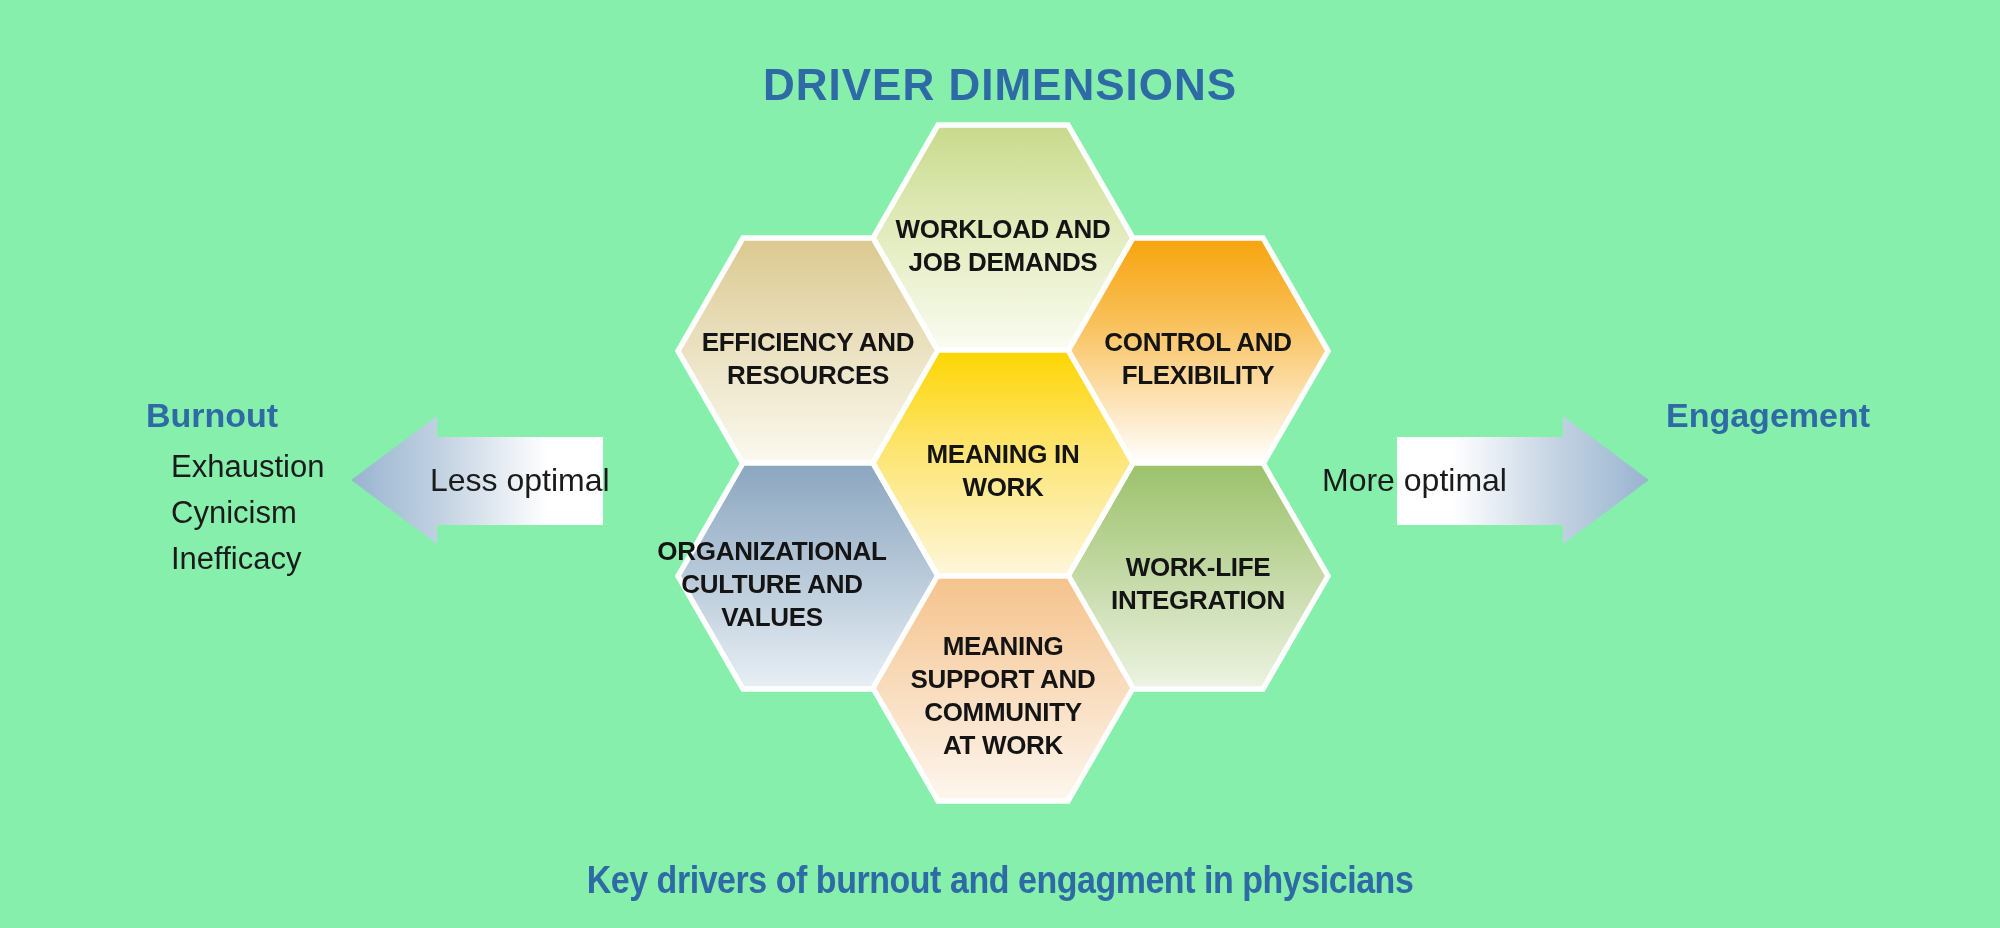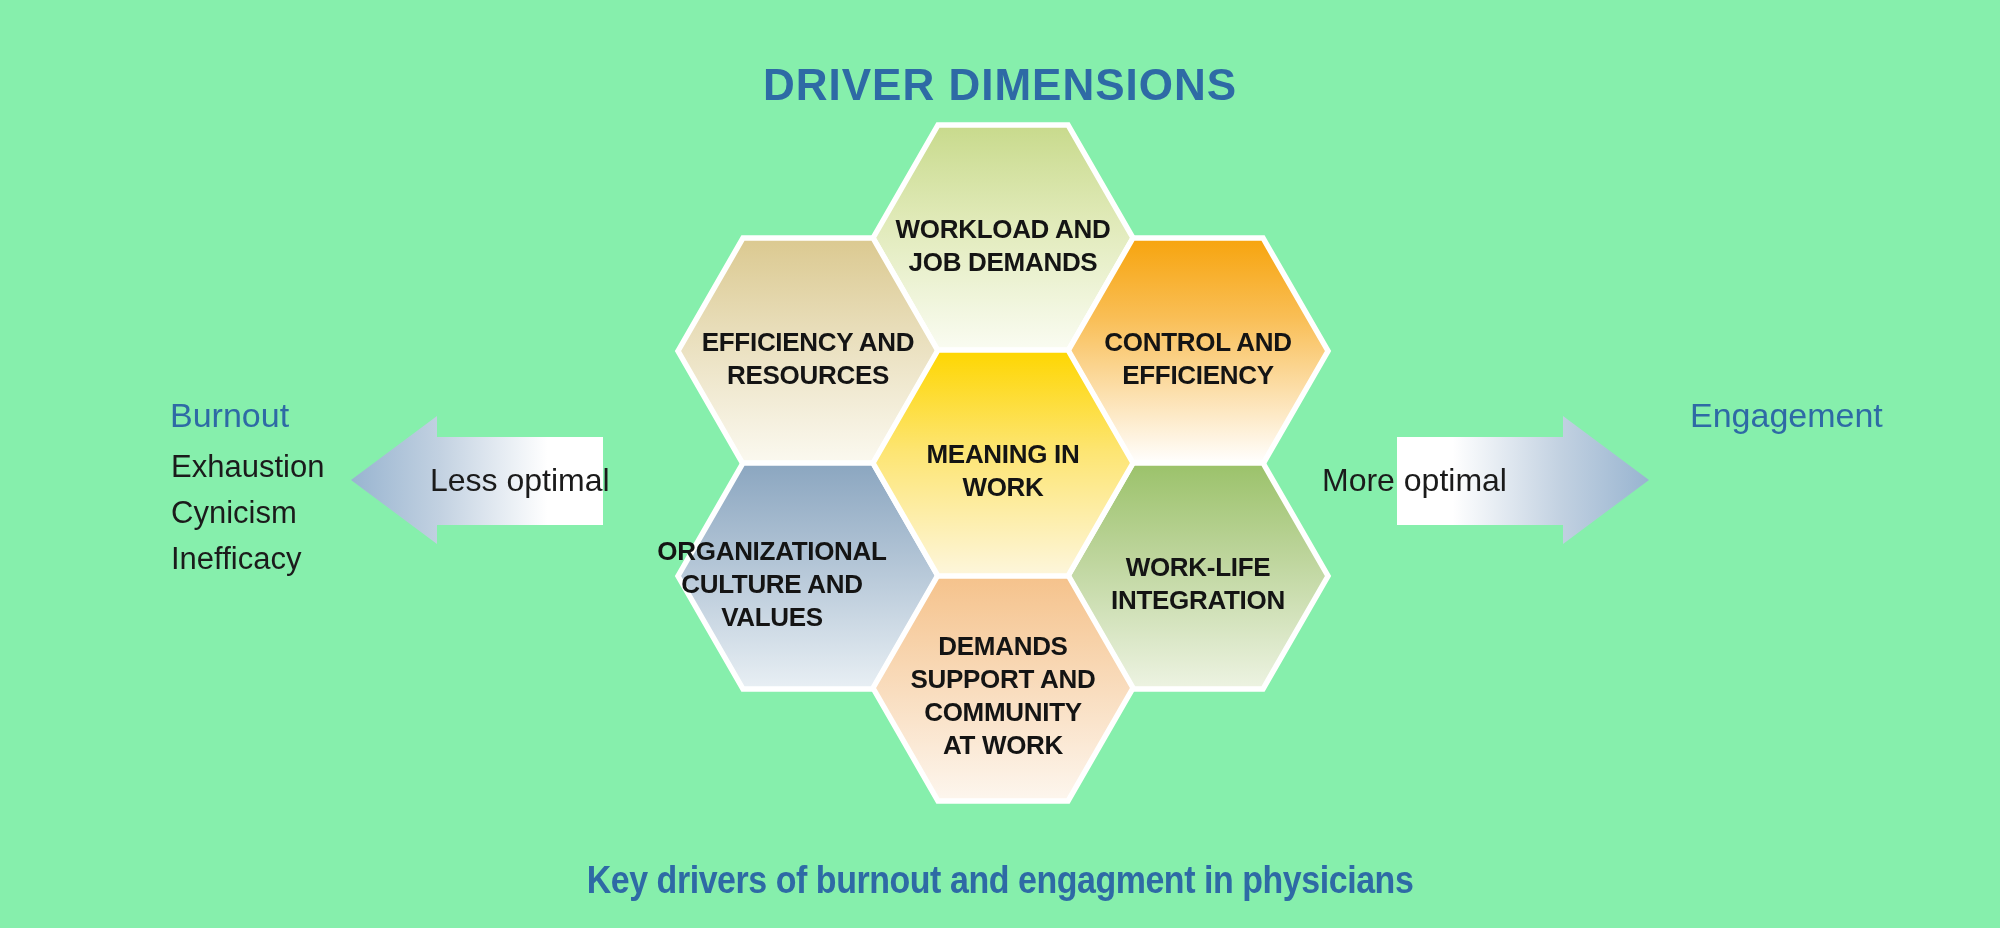--- a/index.html
+++ b/index.html
@@ -13,21 +13,21 @@
   }
   .diagram-svg { position:absolute; left:0; top:0; }
   .hexlabel {
     position:absolute; width:260px; height:226px; box-sizing:border-box;
     display:flex; flex-direction:column; align-items:center; justify-content:center;
     padding-top:16px; text-align:center;
     font-size:26px; font-weight:bold; line-height:33px; color:#141414;
     letter-spacing:-0.3px;
   }
   .side-heading {
-    position:absolute; font-size:34px; font-weight:normal; color:#2E6AA5;margin-left:24px;
+    position:absolute; font-size:34px; font-weight:bold; color:#2E6AA5;
   }
   .side-list {
     position:absolute; font-size:31px; line-height:46px; color:#1b1b1b;
   }
   .arrow-label {
     position:absolute; font-size:32px; color:#1b1b1b; white-space:nowrap;
   }
   .caption {
     position:absolute; left:0; right:0; top:858px; text-align:center;
     font-size:39px; font-weight:bold; color:#2E6AA5; letter-spacing:-0.5px;
@@ -108,37 +108,37 @@
   <div class="hexlabel" style="left:873px; top:125px;">
     <span>WORKLOAD AND</span>
     <span>JOB DEMANDS</span>
   </div>
   <div class="hexlabel" style="left:678px; top:238px;">
     <span>EFFICIENCY AND</span>
     <span>RESOURCES</span>
   </div>
   <div class="hexlabel" style="left:1068px; top:238px;">
     <span>CONTROL AND</span>
-    <span>EFFICIENCY</span>
+    <span>FLEXIBILITY</span>
   </div>
   <div class="hexlabel" style="left:873px; top:350px;">
     <span>MEANING IN</span>
     <span>WORK</span>
   </div>
   <div class="hexlabel" style="left:642px; top:463px;">
     <span>ORGANIZATIONAL</span>
     <span>CULTURE AND</span>
     <span>VALUES</span>
   </div>
   <div class="hexlabel" style="left:1068px; top:463px;text-align:right;">
     <span>WORK-LIFE</span>
     <span>INTEGRATION</span>
   </div>
   <div class="hexlabel" style="left:873px; top:575px;">
-    <span>DEMANDS</span>
+    <span>MEANING</span>
     <span>SUPPORT AND</span>
     <span>COMMUNITY</span>
     <span>AT WORK</span>
   </div>
 
   <div class="side-heading" style="left:146px; top:396px;">Burnout</div>
   <div class="side-list" style="left:171px; top:444px;">
     <div>Exhaustion</div>
     <div>Cynicism</div>
     <div>Inefficacy</div>

